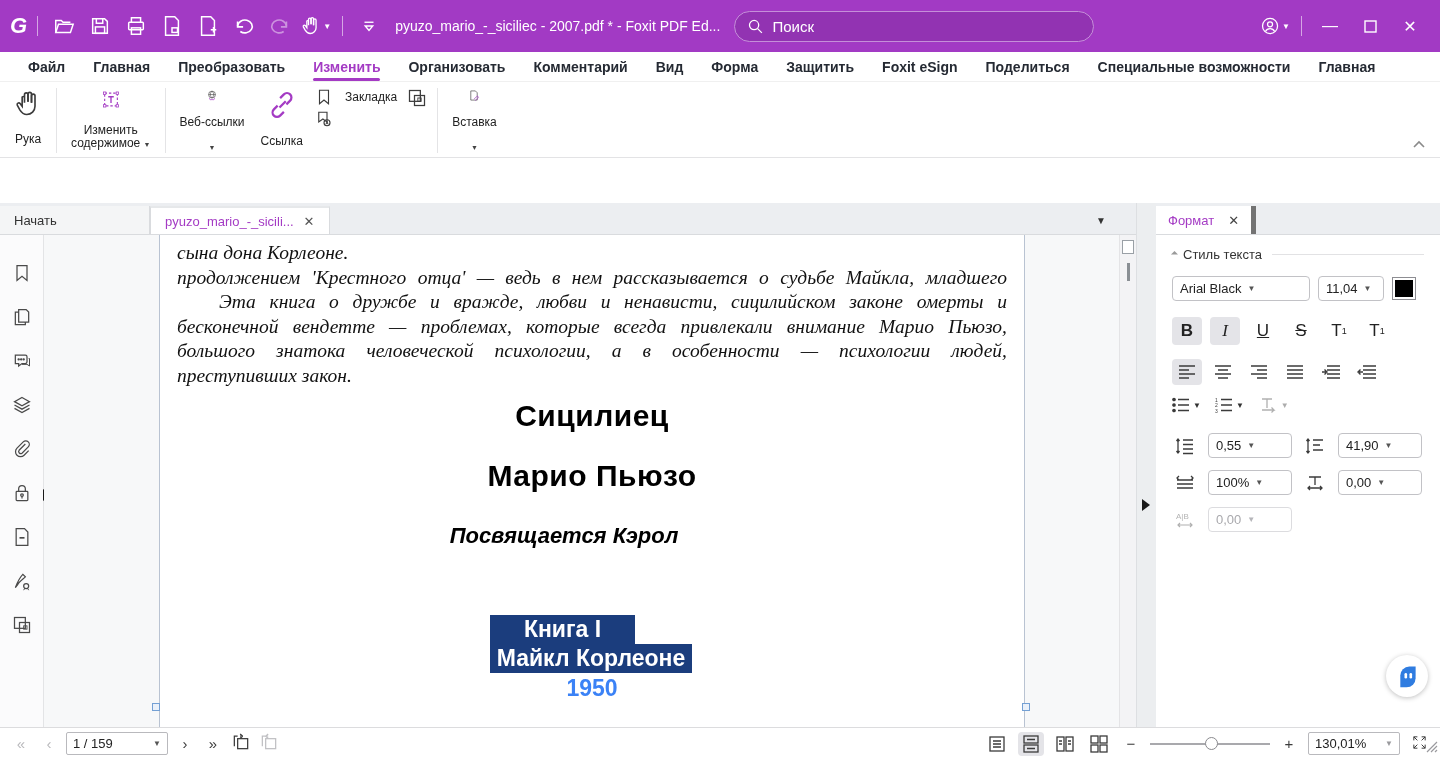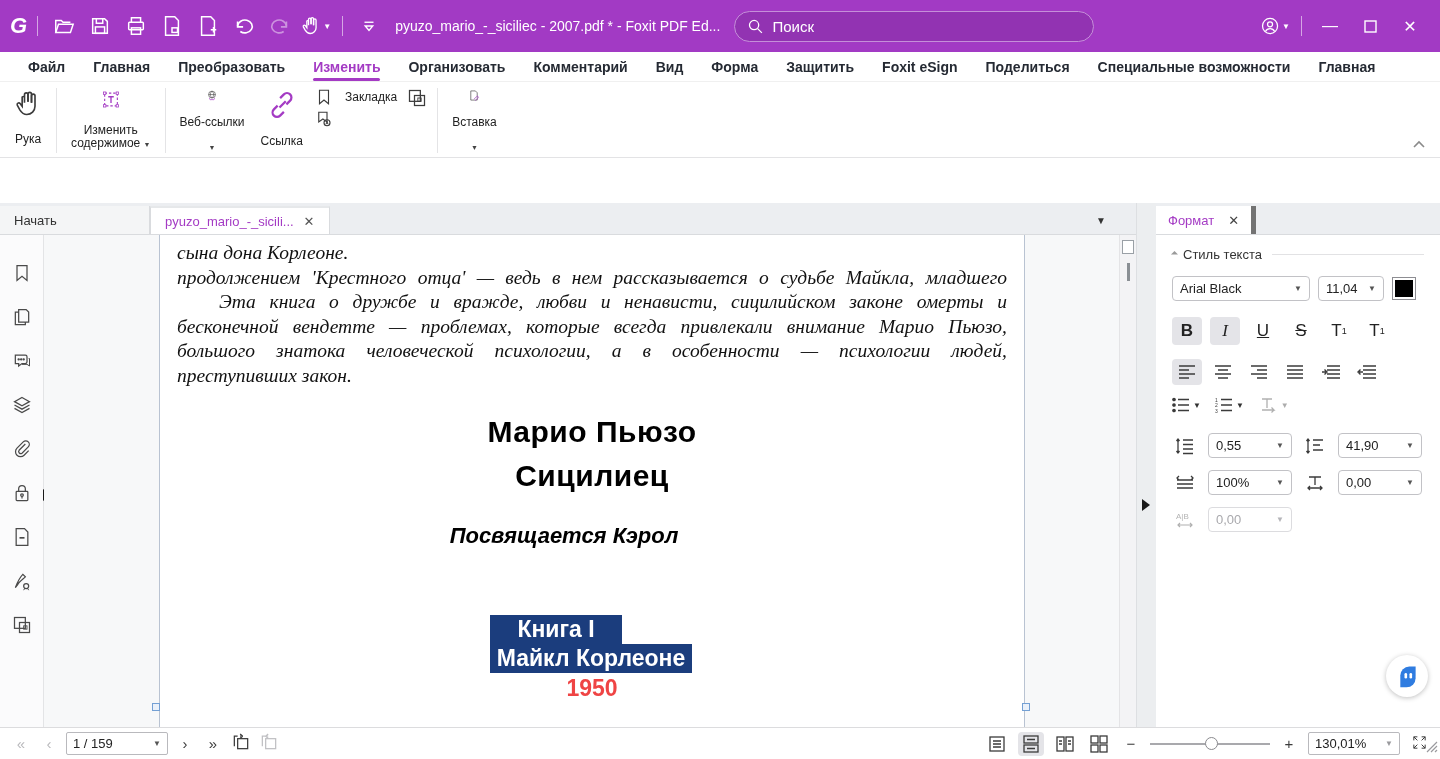--- a/index.html
+++ b/index.html
@@ -58,39 +58,39 @@
   .handle { position:absolute; width:8px; height:8px; background:#eaf1fa; border:1px solid #74a0d4; }
 
   .doc-body { font-family:"Liberation Serif",serif; font-style:italic; font-size:19.5px; line-height:24.6px; color:#111; }
   .jline { text-align:justify; text-align-last:justify; white-space:nowrap; }
   .jline.last { text-align-last:left; white-space:normal; }
   .indent { text-indent:42px; }
   .doc-h1 { font-family:"Liberation Sans",sans-serif; font-weight:900; font-size:30px; letter-spacing:.5px; text-align:center; color:#000; }
   .doc-dedic { font-family:"Liberation Sans",sans-serif; font-weight:900; font-style:italic; font-size:22px; text-align:center; color:#000; position:relative; left:-28px; }
   .sel-col { margin-left:313px; display:flex; flex-direction:column; align-items:flex-start; }
   .sel-line { background:#1b3d7d; color:#fff; font-family:"Liberation Sans",sans-serif; font-weight:700; font-size:23px; line-height:29px; text-align:center; }
-  .doc-center { font-family:"Liberation Sans",sans-serif; font-weight:700; font-size:23px; text-align:center; color:#ef4444; }
+  .doc-center { font-family:"Liberation Sans",sans-serif; font-weight:700; font-size:23px; text-align:center; color:#3b82f6; }
 
   .vscroll { width:17px; background:#f3f3f5; border-left:1px solid #e4e4e6; position:relative; }
   .vthumb { position:absolute; left:2px; top:5px; width:12px; height:14px; background:#fff; border:1px solid #9aa0a6; }
   .vmark { position:absolute; left:7px; top:28px; width:3px; height:18px; background:#8a8f94; }
 
   .panel-gap { width:20px; background:#eceef0; border-left:1px solid #dddfe2; position:relative; }
   .panel-gap .gap-handle { position:absolute; left:5px; top:296px; width:0; height:0; border-top:6px solid transparent; border-bottom:6px solid transparent; border-left:8px solid #1a1a1a; }
 
   
   .rpanel { flex:1 1 auto; display:flex; flex-direction:column; background:#fff; position:relative; }
   .rp-tabstrip { height:32px; background:#eceef1; display:flex; align-items:flex-end; border-bottom:1px solid #d9dbde; }
   .rp-tab { height:28px; background:#fff; display:flex; align-items:center; gap:14px; padding:0 12px; font-size:13px; color:#a43bc4; border-right:5px solid #737373; }
   .rp-tab .x { color:#444; }
   .rp-body { padding:12px 16px; font-size:13px; color:#333; }
   .sec-head { display:flex; align-items:center; gap:6px; margin-bottom:14px; }
   .sec-tri { width:0; height:0; border-left:5px solid transparent; border-top:5px solid #9a9a9a; transform:rotate(-45deg); }
   .sec-rule { flex:1; height:1px; background:#e2e2e4; margin-left:4px; }
-  .combo { height:25px; border:1px solid #c2c2c6; border-radius:4px; background:#fff; display:flex; align-items:center; padding:0 7px; font-size:13px; color:#222; justify-content:space-between; gap:6px; }
+  .combo { height:25px; border:1px solid #c2c2c6; border-radius:4px; background:#fff; display:flex; align-items:center; padding:0 7px; font-size:13px; color:#222; justify-content:flex-start; gap:6px; }
   .combo .cv { white-space:nowrap; }
   .combo .dd { font-size:8px; color:#555; }
   .combo.disabled { color:#a9a9ad; border-color:#dcdcdf; }
   .combo.disabled .dd { color:#b5b5b9; }
   .font-row { display:flex; align-items:center; gap:8px; margin-bottom:16px; }
   .swatch-outer { width:24px; height:23px; border:1px solid #8d8d92; background:#fff; padding:2px; }
   .swatch-inner { width:100%; height:100%; background:#000; }
   .style-row { display:flex; align-items:center; gap:8px; margin-bottom:14px; }
   .tg { width:30px; height:28px; display:flex; align-items:center; justify-content:center; border-radius:4px; font-size:17px; color:#222; }
   .tg.on { background:#e4e4e8; }
@@ -374,25 +374,25 @@
         <div class="canvas">
           <div class="page">
             <div class="doc-body">
               <div class="jline last">сына дона Корлеоне.</div>
               <div class="jline">продолжением 'Крестного отца' — ведь в нем рассказывается о судьбе Майкла, младшего</div>
               <div class="jline indent">Эта книга о дружбе и вражде, любви и ненависти, сицилийском законе омерты и</div>
               <div class="jline">бесконечной вендетте — проблемах, которые всегда привлекали внимание Марио Пьюзо,</div>
               <div class="jline">большого знатока человеческой психологии, а в особенности — психологии людей,</div>
               <div class="jline last">преступивших закон.</div>
             </div>
+            <div class="doc-h1" style="margin-top:10px">Сицилиец</div>
             <div class="doc-h1" style="margin-top:26px">Марио Пьюзо</div>
-            <div class="doc-h1" style="margin-top:10px">Сицилиец</div>
             <div class="doc-dedic" style="margin-top:30px">Посвящается Кэрол</div>
             <div class="sel-col" style="margin-top:66px">
-              <div class="sel-line" style="width:132px">Книга I</div>
+              <div class="sel-line" style="width:145px">Книга I</div>
               <div class="sel-line" style="width:202px">Майкл Корлеоне</div>
             </div>
             <div class="doc-center" style="margin-top:2px">1950</div>
             <div class="doc-center" style="margin-top:22px">Глава 1</div>
           </div>
           <span class="handle" style="left:108px; top:468px;"></span>
           <span class="handle" style="left:978px; top:468px;"></span>
         </div>
 
         <div class="vscroll">

